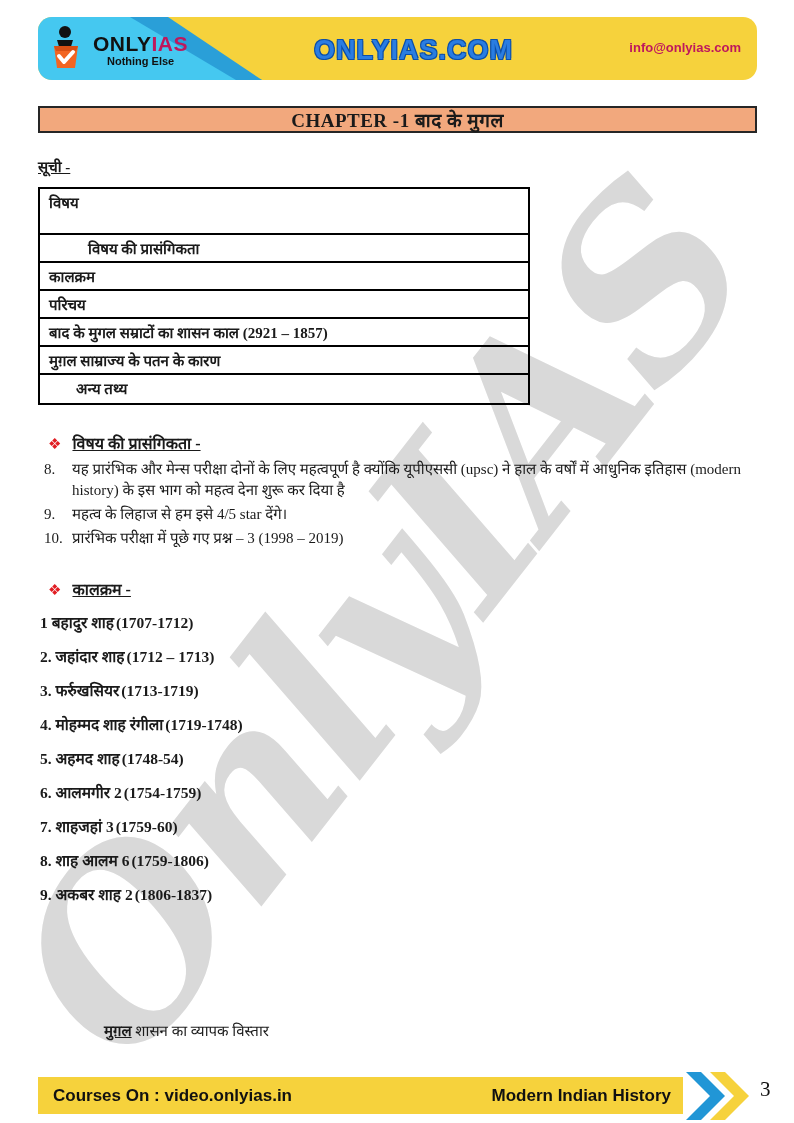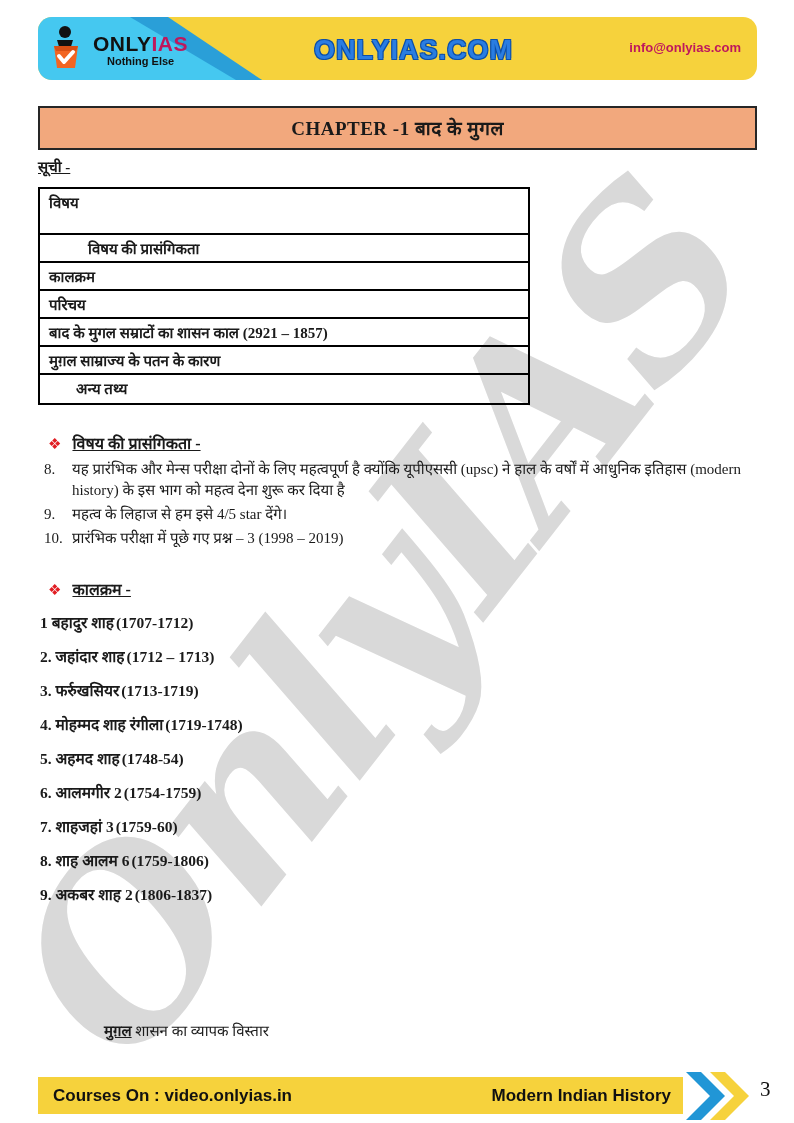--- a/index.html
+++ b/index.html
@@ -44,21 +44,21 @@
     text-shadow:1px 1px 0 #0d4fa8, -1px -1px 0 #0d4fa8, 1px -1px 0 #0d4fa8, -1px 1px 0 #0d4fa8;
     padding-left:32px;
   }
   .email {
     position:absolute; right:16px; top:23px; z-index:3;
     font-family:"Liberation Sans", sans-serif; font-weight:bold; font-size:13px; color:#be185d;
   }
 
   
   .chapter-bar {
-    position:absolute; left:38px; top:106px; width:719px; height:44px;
+    position:absolute; left:38px; top:106px; width:719px; height:27px;
     background:#f2a87d; border:2px solid #262626;
     display:flex; align-items:center; justify-content:center;
     font-weight:bold; font-size:19px; letter-spacing:.5px;
   }
 
   
   .toc-heading {
     position:absolute; left:38px; top:156px;
     font-weight:bold; font-size:15px; text-decoration:underline;
   }

